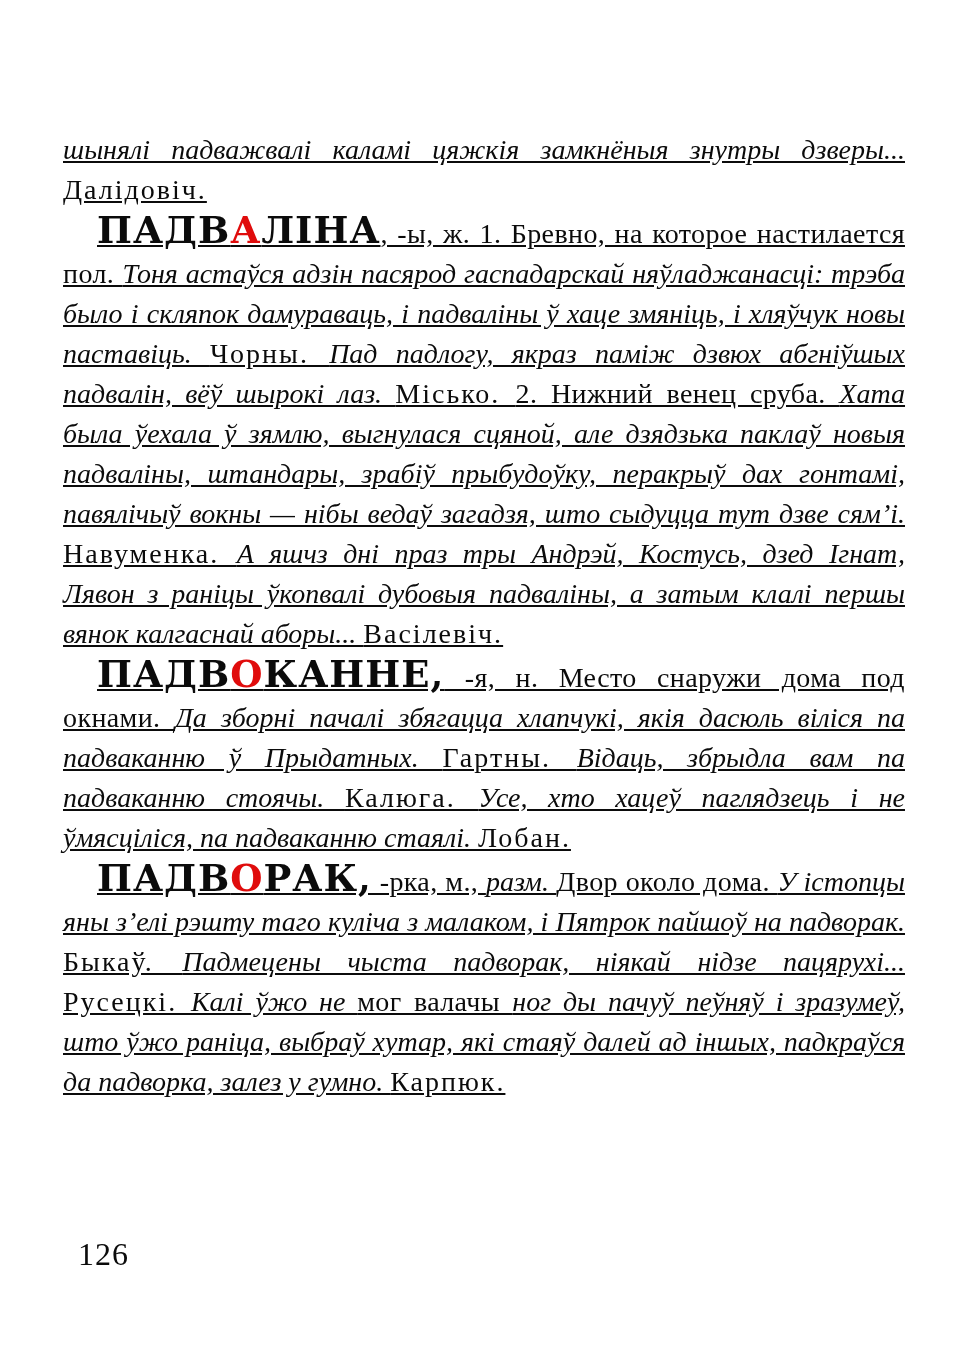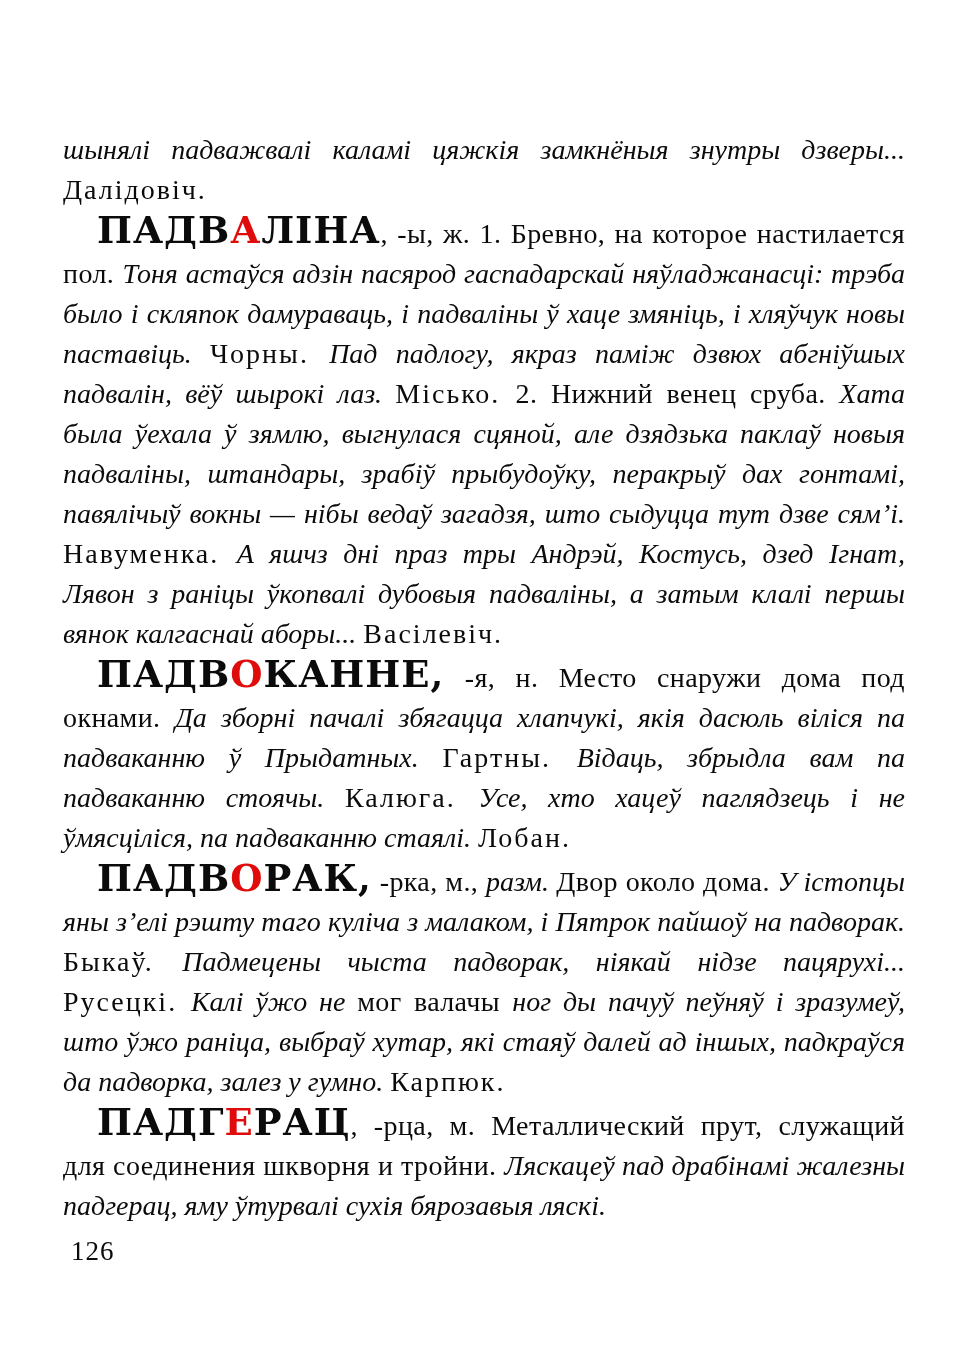--- a/index.html
+++ b/index.html
@@ -10,20 +10,21 @@
     background: #ffffff;
     font-family: "Liberation Serif", serif;
     color: var(--ink);
   }
   .page {
     position: relative;
     width: 960px; height: 1302px;
     background: #ffffff;
     padding: 130px 55px 0 63px;
     overflow: hidden;
+    text-decoration: underline;
   }
   .text-block {
     font-size: 28px;
     line-height: 40px;
     text-align: justify;
     color: var(--ink);
   }
   .text-block p { margin: 0; padding: 0; }
   .text-block p.entry { text-indent: 34px; }
   .headword {
@@ -31,32 +32,31 @@
     font-size: 37px;
     letter-spacing: 1px;
     font-family: "DejaVu Serif", "Liberation Serif", serif;
   }
   .headword.accent { color: var(--accent-color); }
   .roman { font-style: normal; letter-spacing: 0.4px; }
   .italic { font-style: italic; }
   .author { letter-spacing: 2px; }
   .page-number {
     position: absolute;
-    left: 71px;
+    left: 78px;
     top: 1236px;
-    font-size: 27px;
+    font-size: 32px;
     letter-spacing: 1px;
     color: var(--ink);
   }
 </style>
 </head>
 <body style="background: rgb(255, 255, 255);">
 
 <div class="page">
   <div class="text-block" id="text-block">
       <p class="continuation"><span class="italic">шынялі падважвалі каламі цяжкія замкнёныя знутры дзверы... </span><span class="roman author">Далідовіч.</span></p>
       <p class="entry"><span class="headword">ПАДВ</span><span class="headword accent">А</span><span class="headword">ЛІНА</span><span class="roman">, -ы, ж. 1. Бревно, на которое настилается пол. </span><span class="italic">Тоня астаўся адзін пасярод гаспадарскай няўладжанасці: трэба было і скляпок дамураваць, і падваліны ў хаце змяніць, і хляўчук новы паставіць. </span><span class="roman author">Чорны. </span><span class="italic">Пад падлогу, якраз паміж дзвюх абгніўшых падвалін, вёў шырокі лаз. </span><span class="roman author">Місько. </span><span class="roman">2. Нижний венец сруба. </span><span class="italic">Хата была ўехала ў зямлю, выгнулася сцяной, але дзядзька паклаў новыя падваліны, штандары, зрабіў прыбудоўку, перакрыў дах гонтамі, павялічыў вокны — нібы ведаў загадзя, што сыдуцца тут дзве сям’і. </span><span class="roman author">Навуменка. </span><span class="italic">А яшчз дні праз тры Андрэй, Костусь, дзед Ігнат, Лявон з раніцы ўкопвалі дубовыя падваліны, а затым клалі першы вянок калгаснай аборы... </span><span class="roman author">Васілевіч.</span></p>
       <p class="entry"><span class="headword">ПАДВ</span><span class="headword accent">О</span><span class="headword">КАННЕ,</span><span class="roman"> -я, н. Место снаружи дома под окнами. </span><span class="italic">Да зборні пачалі збягацца хлапчукі, якія дасюль віліся па падваканню ў Прыдатных. </span><span class="roman author">Гартны. </span><span class="italic">Відаць, збрыдла вам па падваканню стоячы. </span><span class="roman author">Калюга. </span><span class="italic">Усе, хто хацеў паглядзець і не ўмясціліся, па падваканню стаялі. </span><span class="roman author">Лобан.</span></p>
       <p class="entry"><span class="headword">ПАДВ</span><span class="headword accent">О</span><span class="headword">РАК,</span><span class="roman"> -рка, м., </span><span class="italic">разм. </span><span class="roman">Двор около дома. </span><span class="italic">У істопцы яны з’елі рэшту таго куліча з малаком, і Пятрок пайшоў на падворак. </span><span class="roman author">Быкаў. </span><span class="italic">Падмецены чыста падворак, ніякай нідзе пацярухі... </span><span class="roman author">Русецкі. </span><span class="italic">Калі ўжо не </span><span class="roman">мог валачы </span><span class="italic">ног ды пачуў пеўняў і зразумеў, што ўжо раніца, выбраў хутар, які стаяў далей ад іншых, падкраўся да падворка, залез у гумно. </span><span class="roman author">Карпюк.</span></p>
-      <p class="entry"><span class="headword">ПАДГ</span><span class="headword accent">Е</span><span class="headword">РАЦ</span><span class="roman">, -рца, м. Металлический прут, служащий для соединения шкворня и тройни. </span><span class="italic">Ляскацеў пад драбінамі жалезны падгерац, яму ўтурвалі сухія бярозавыя ляскі.</span></p>
     </div>
   <div class="page-number">126</div>
 </div>
 
 </body></html>

